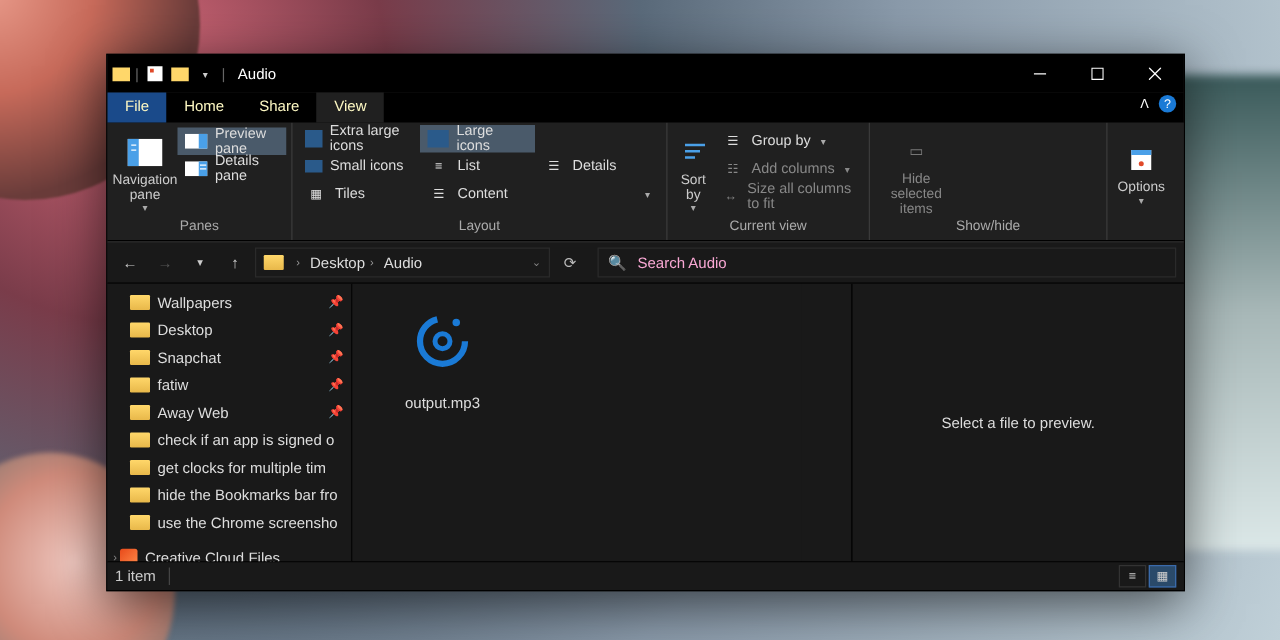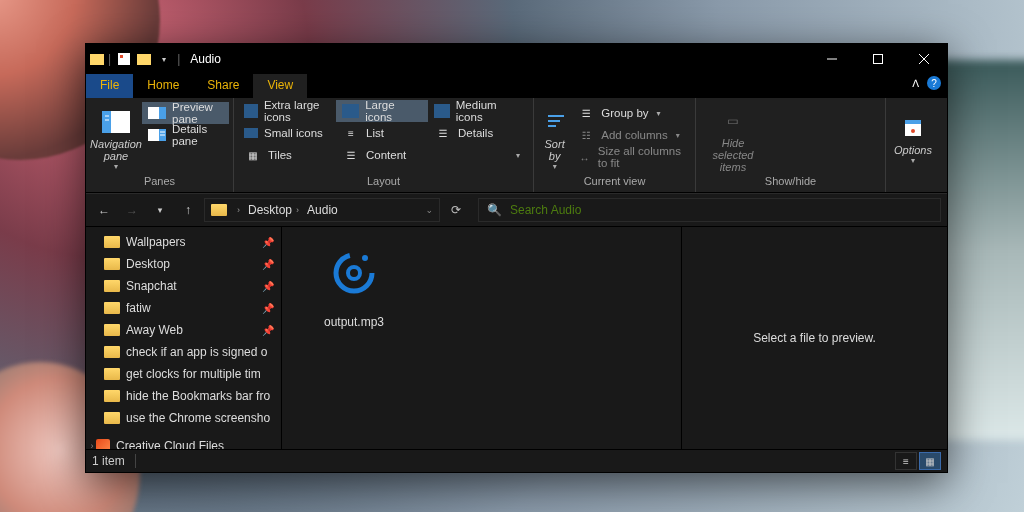--- a/index.html
+++ b/index.html
@@ -45,21 +45,21 @@
   
   .tabs {
     height: 24px;
     background: #000;
     display:flex;
     align-items:stretch;
     position:relative;
   }
   .tab {
     padding: 4px 14px 0 14px;
-    color:#eab308;
+    color:#fef9c3;
     font-size:12px;
     cursor:default;
   }
   .tab.file { background:#1a4a8a; }
   .tab.active { background:#202020; }
   .tabs-right { position:absolute; right:6px; top:2px; display:flex; align-items:center; gap:8px; color:#fff;}
   .help-circle { width:14px; height:14px; border-radius:50%; background:#1a7ad6; color:#fff; display:flex; align-items:center; justify-content:center; font-size:10px;}
 
   
   .ribbon {
@@ -72,21 +72,21 @@
     border-right:1px solid #3a3a3a;
     display:flex;
     flex-direction:column;
     justify-content:space-between;
     padding:2px 4px 1px 4px;
   }
   .rgroup-body { flex:1; display:flex; }
   .rgroup-label { text-align:center; font-size:11px; color:#aaa; height:16px;}
   .big-split { width:62px; display:flex; flex-direction:column; align-items:center; justify-content:center; padding-top:4px;}
   .big-split .bicon { width:32px; height:28px; display:flex; align-items:center; justify-content:center;}
-  .big-split .blabel { font-size:11px; text-align:center; line-height:12px; margin-top:2px;font-style:italic;}
+  .big-split .blabel { font-size:11px; text-align:center; line-height:12px; margin-top:2px;}
   .small-btn {
     height:22px;
     display:flex; align-items:center;
     gap:6px;
     padding:0 6px;
     font-size:11.5px;
     color:#ddd;
   }
   .small-btn.selected { background:#4a5a6a;}
   .small-btn .sicon { width:18px; height:14px; display:inline-flex; align-items:center; justify-content:center; font-size:10px;}
@@ -316,24 +316,20 @@
     <div class="rgroup" style="width:300px">
       <div class="rgroup-body" style="flex-direction:column">
         <div style="display:flex">
           <div class="small-btn" style="width:98px">
               <span class="sicon" style="background:#2a5a8a"></span>
               <span>Extra large icons</span>
             </div>
           <div class="small-btn selected" style="width:92px">
               <span class="sicon" style="background:#2a5a8a"></span>
               <span>Large icons</span>
-            </div>
-          <div class="small-btn" style="width:96px">
-              <span class="sicon" style="background:#2a5a8a"></span>
-              <span>Medium icons</span>
             </div>
         </div>
         <div style="display:flex">
           <div class="small-btn" style="width:98px">
               <span class="sicon" style="background:#2a5a8a;height:10px;width:14px"></span>
               <span>Small icons</span>
             </div>
           <div class="small-btn" style="width:92px">
               <span class="sicon">≡</span>
               <span>List</span>
@@ -438,21 +434,21 @@
           <span class="chev">›</span>
         </span>
       <span class="crumb">
           <span>Audio</span>
         </span>
       <span style="margin-left:auto;font-size:9px;color:#888;padding-right:4px">⌄</span>
     </div>
     <div class="addr-refresh">⟳</div>
     <div class="searchbox">
       <span>🔍</span>
-      <span style="color:#4d7c0f">Search Audio</span>
+      <span style="color:#f9a8d4">Search Audio</span>
     </div>
   </div>
 
   <div class="body">
     <div class="navpane">
       <div id="tree-target">
           <div class="tree-item">
             <span class="folder-icon"></span>
             <span>Wallpapers</span>
             <span class="pin">📌</span>

